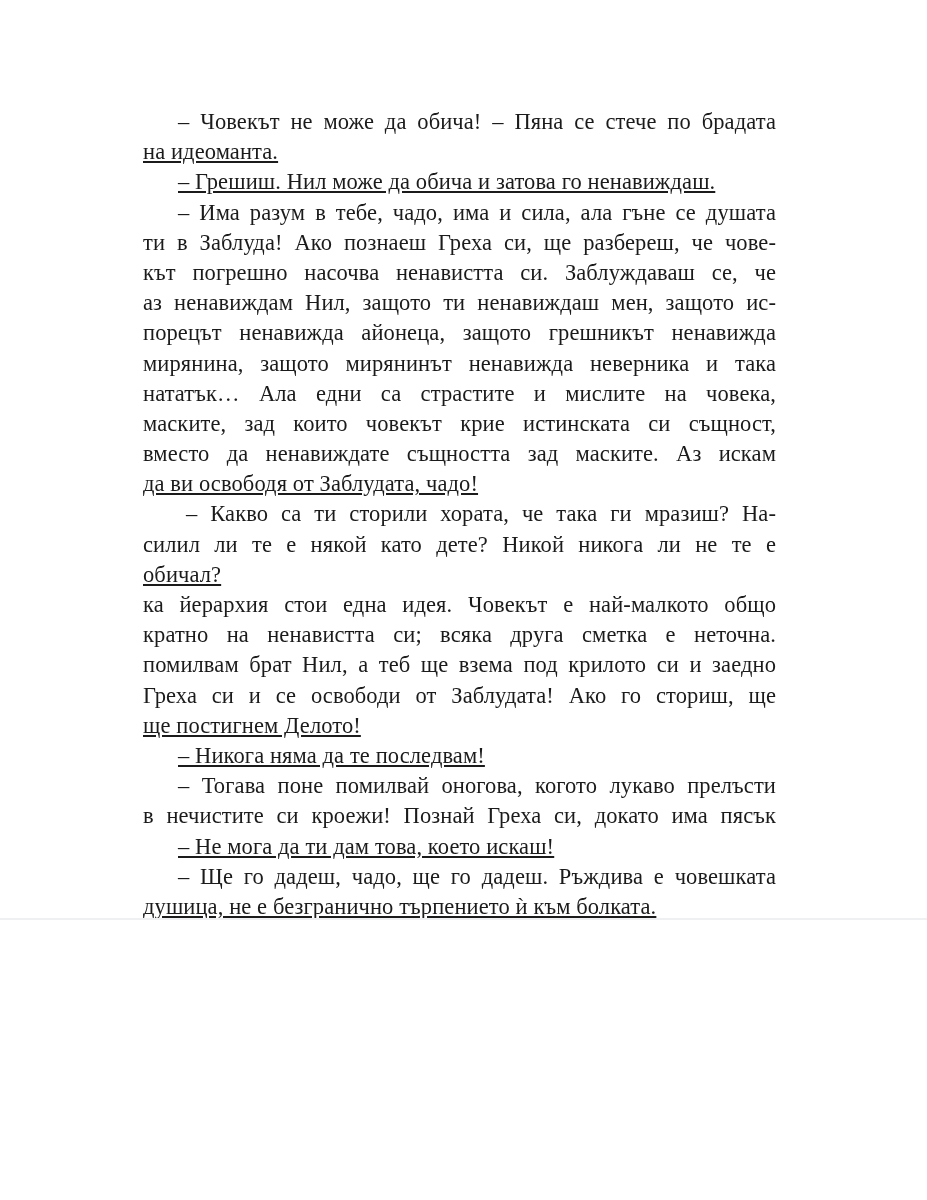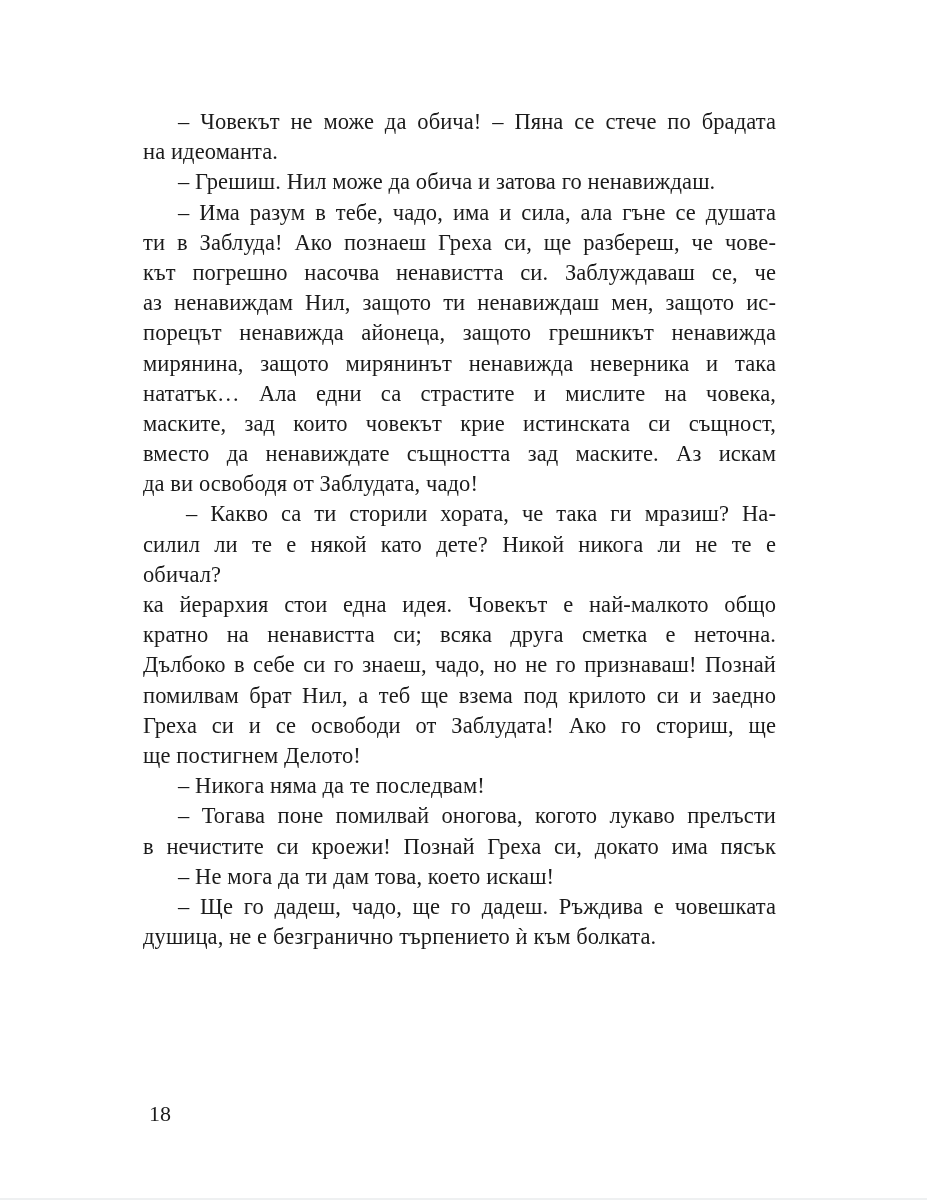--- a/index.html
+++ b/index.html
@@ -1,20 +1,20 @@
 <!DOCTYPE html>
 <html style="--paper: #ffffff; --ink: #1b1b1b; --edge: #eef0f1;"><head>
 <meta charset="utf-8">
 <style>
   html, body { margin: 0; padding: 0; background: #ffffff; }
 
   .page {
     position: relative;
     width: 927px;
-    height: 1200px;
+    height: 920px;
     background: var(--paper, #ffffff);
     overflow: hidden;
     font-family: "Liberation Serif", "DejaVu Serif", serif;
     color: var(--ink, #1b1b1b);
   }
 
   
   .page::after {
     content: "";
     position: absolute;
@@ -32,21 +32,21 @@
 
   .line {
     height: 30.2px;
     line-height: 30.2px;
     font-size: 22.5px;
     letter-spacing: 0.1px;
     white-space: nowrap;
     text-align: justify;
     text-align-last: justify;
   }
-  .line.end { text-align-last: left; }
+  .line.end { text-align-last: left; text-decoration: underline; }
   .line.i1  { padding-left: 35px; }
   .line.i2  { padding-left: 43px; }
 
   .page-num {
     position: absolute;
     left: 149px;
     top: 1099px;
     font-size: 22px;
     line-height: 30px;
     text-align: right;
@@ -68,21 +68,20 @@
       <div class="line">мирянина, защото мирянинът ненавижда неверника и така</div>
       <div class="line">нататък… Ала едни са страстите и мислите на човека,</div>
       <div class="line">маските, зад които човекът крие истинската си същност,</div>
       <div class="line">вместо да ненавиждате същността зад маските. Аз искам</div>
       <div class="line end">да ви освободя от Заблудата, чадо!</div>
       <div class="line i2">– Какво са ти сторили хората, че така ги мразиш? На-</div>
       <div class="line">силил ли те е някой като дете? Никой никога ли не те е</div>
       <div class="line end">обичал?</div>
       <div class="line">ка йерархия стои една идея. Човекът е най-малкото общо</div>
       <div class="line">кратно на ненавистта си; всяка друга сметка е неточна.</div>
-      <div class="line">Дълбоко в себе си го знаеш, чадо, но не го признаваш! Познай</div>
       <div class="line">помилвам брат Нил, а теб ще взема под крилото си и заедно</div>
       <div class="line">Греха си и се освободи от Заблудата! Ако го сториш, ще</div>
       <div class="line end">ще постигнем Делото!</div>
       <div class="line i1 end">– Никога няма да те последвам!</div>
       <div class="line i1">– Тогава поне помилвай оногова, когото лукаво прелъсти</div>
       <div class="line">в нечистите си кроежи! Познай Греха си, докато има пясък</div>
       <div class="line i1 end">– Не мога да ти дам това, което искаш!</div>
       <div class="line i1">– Ще го дадеш, чадо, ще го дадеш. Ръждива е човешката</div>
       <div class="line end">душица, не е безгранично търпението ѝ към болката.</div>
     </div>

